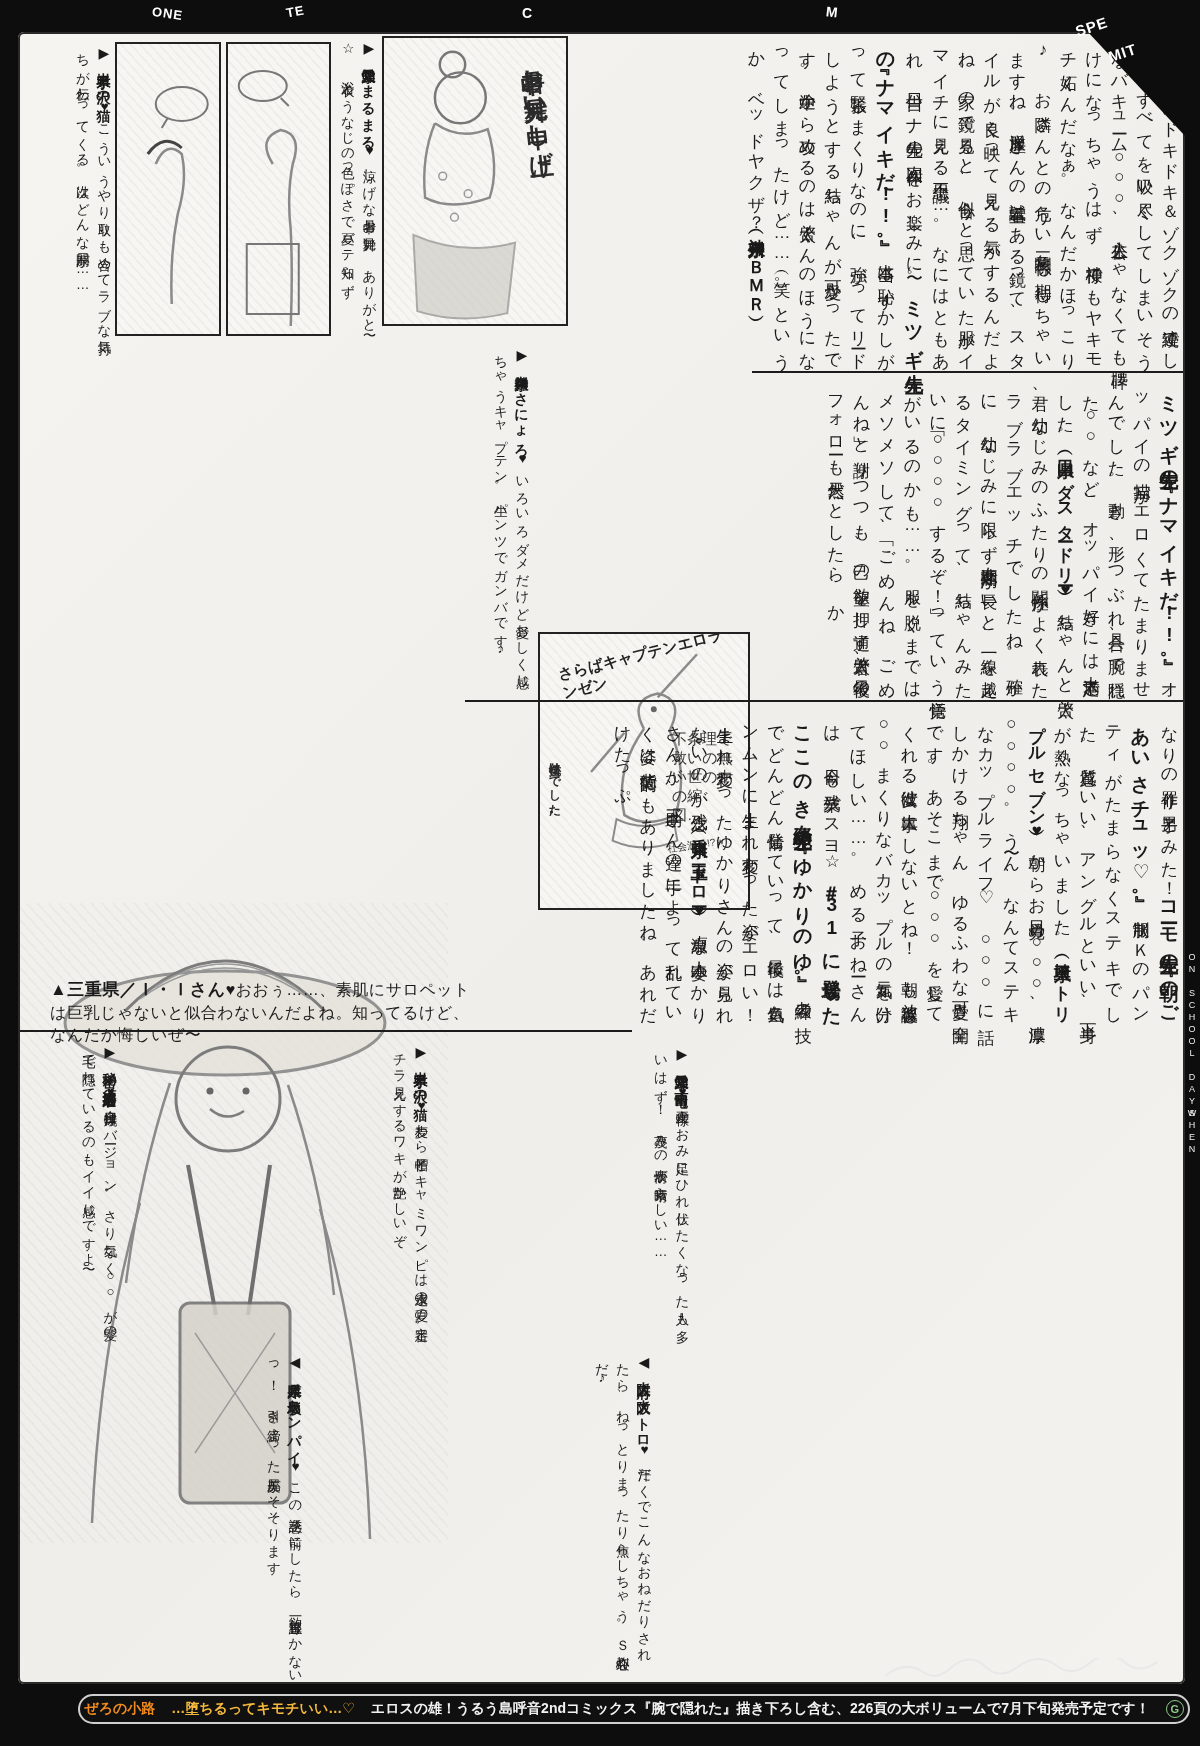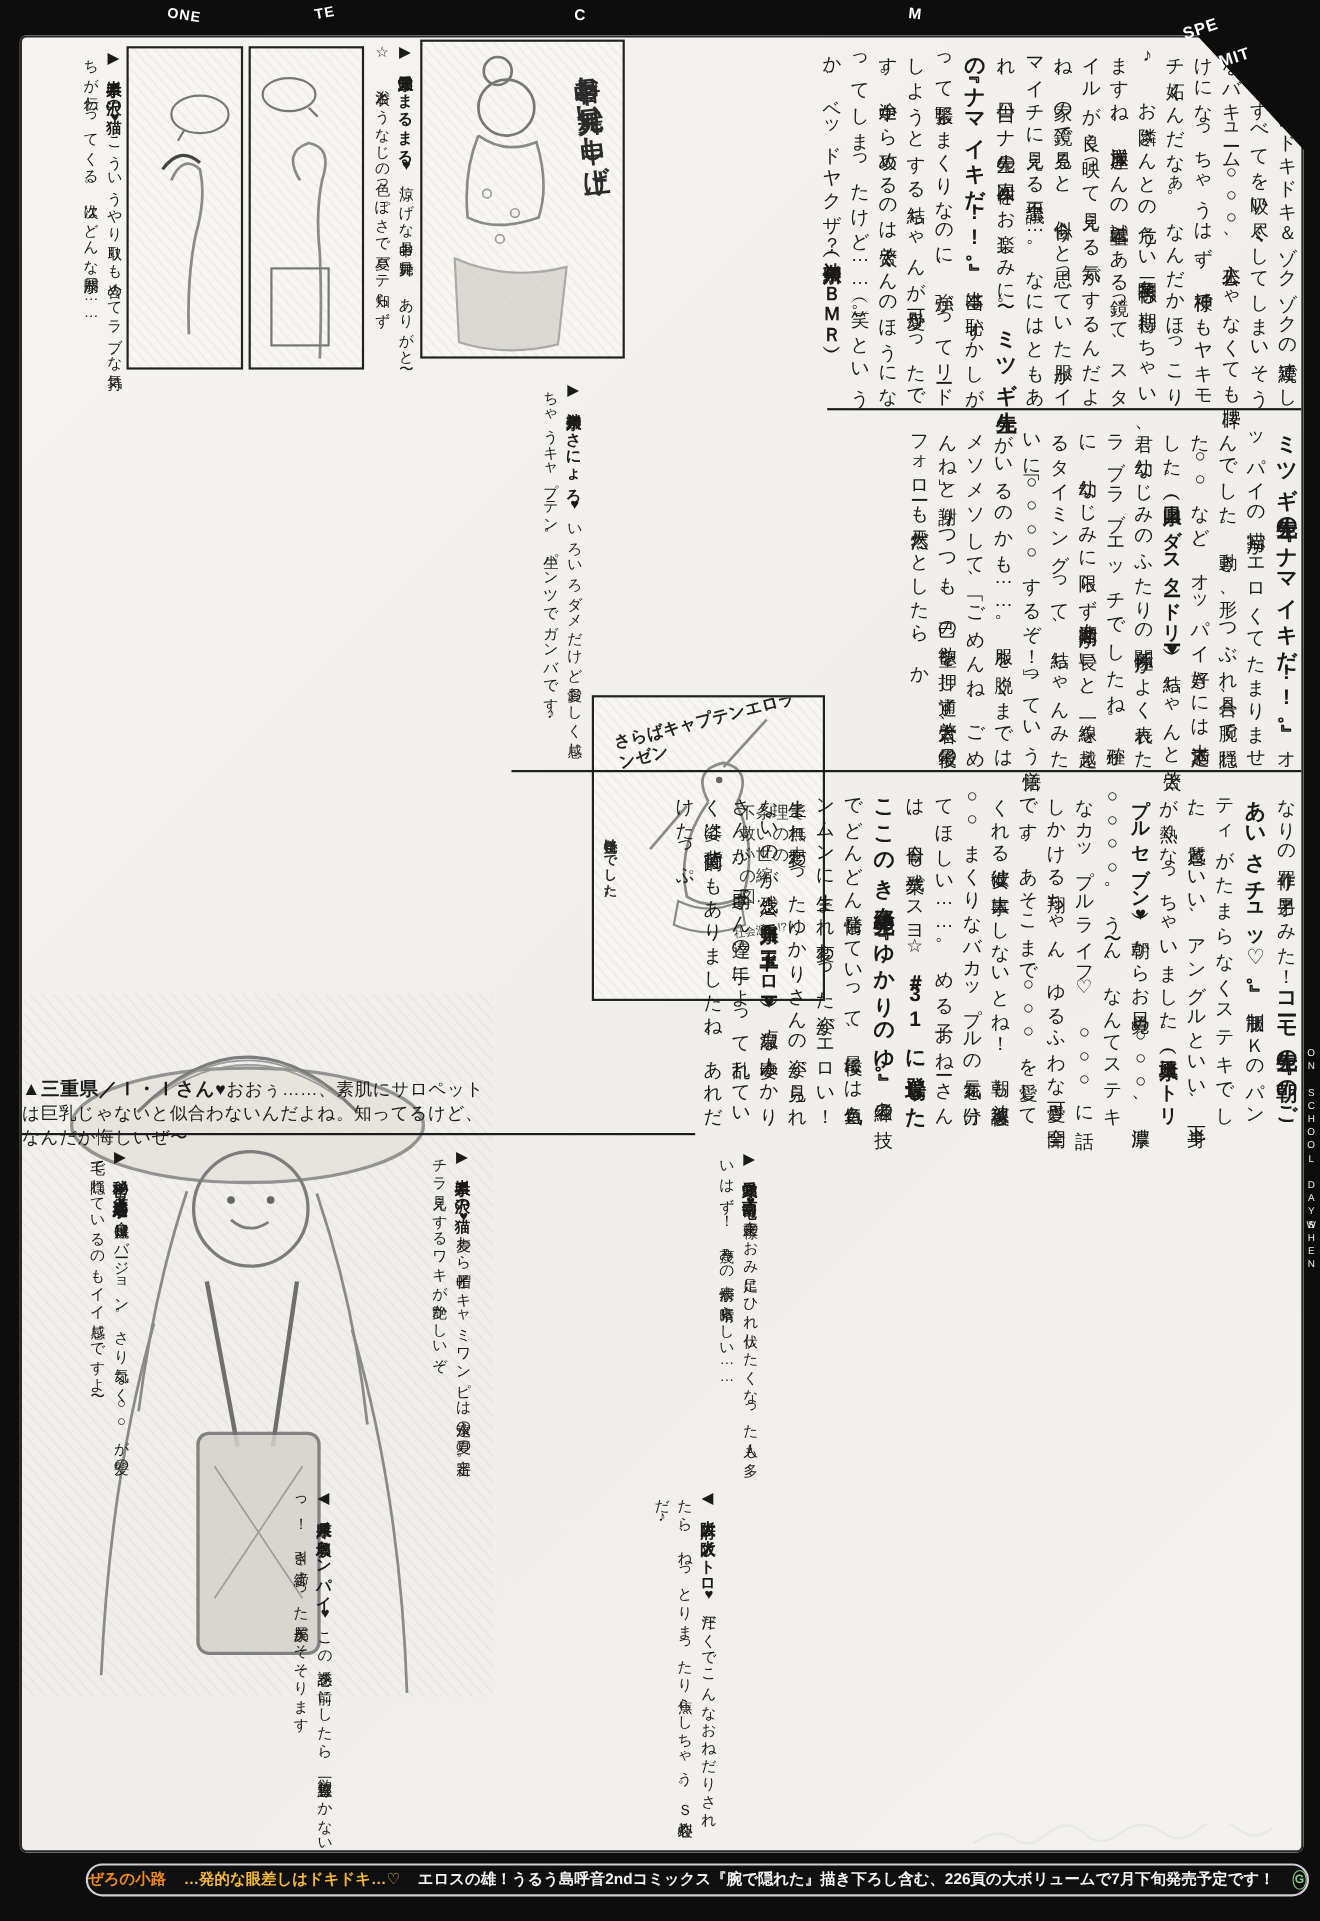--- a/index.html
+++ b/index.html
@@ -35,21 +35,21 @@
     border:2px solid #222;box-sizing:border-box;overflow:hidden;position:relative;
   }
   .art.noborder{border:none;background:
       repeating-linear-gradient(48deg,rgba(60,60,60,.04) 0 2px,transparent 2px 8px),transparent;}
   .art svg{position:absolute;left:0;top:0;width:100%;height:100%;}
   .hand{
     writing-mode:vertical-rl;text-orientation:upright;
     font-family:"Liberation Serif","DejaVu Serif",serif;font-weight:bold;color:#2b2b2b;
   }
   
-  .hcap{font-size:16px;line-height:1.35;letter-spacing:.5px;}
+  .hcap{font-size:16px;line-height:1.35;letter-spacing:.5px;padding-left:30px;}
   .hcap .credit{font-weight:bold;font-size:17px;}
   
   .frag{position:absolute;color:#fff;font-weight:bold;letter-spacing:1px;}
   .signrot{transform:rotate(-18deg);}
   .vfrag{writing-mode:vertical-rl;text-orientation:upright;font-size:9px;color:#eee;letter-spacing:2px;}
   .wedge{
     position:absolute;left:1058px;top:0;width:142px;height:152px;background:#0d0d0d;
     clip-path:polygon(100% 0,0 0,100% 100%);z-index:5;
   }
   
@@ -199,16 +199,16 @@
   </div>
 
   <div class="cap" style="left:584px;top:1322px;width:52px;height:310px;">
     <span class="credit">◀大阪府／大阪メトロ</span><span>♥汗だくでこんなおねだりされたら、ねっとりまったり焦らしちゃう。Ｓ心炸裂だ♪</span>
   </div>
 
 </div>
 
 <div class="banner">
   <span class="t">ぜろの小路</span>
-    <span class="p">…発的な眼差しはドキドキ…♡</span>
+    <span class="p">…堕ちるってキモチいい…♡</span>
     <span class="b">エロスの雄！うるう島呼音2ndコミックス『腕で隠れた』描き下ろし含む、226頁の大ボリュームで7月下旬発売予定です！</span>
     <span class="g">G</span>
 </div>
 
 </body></html>

